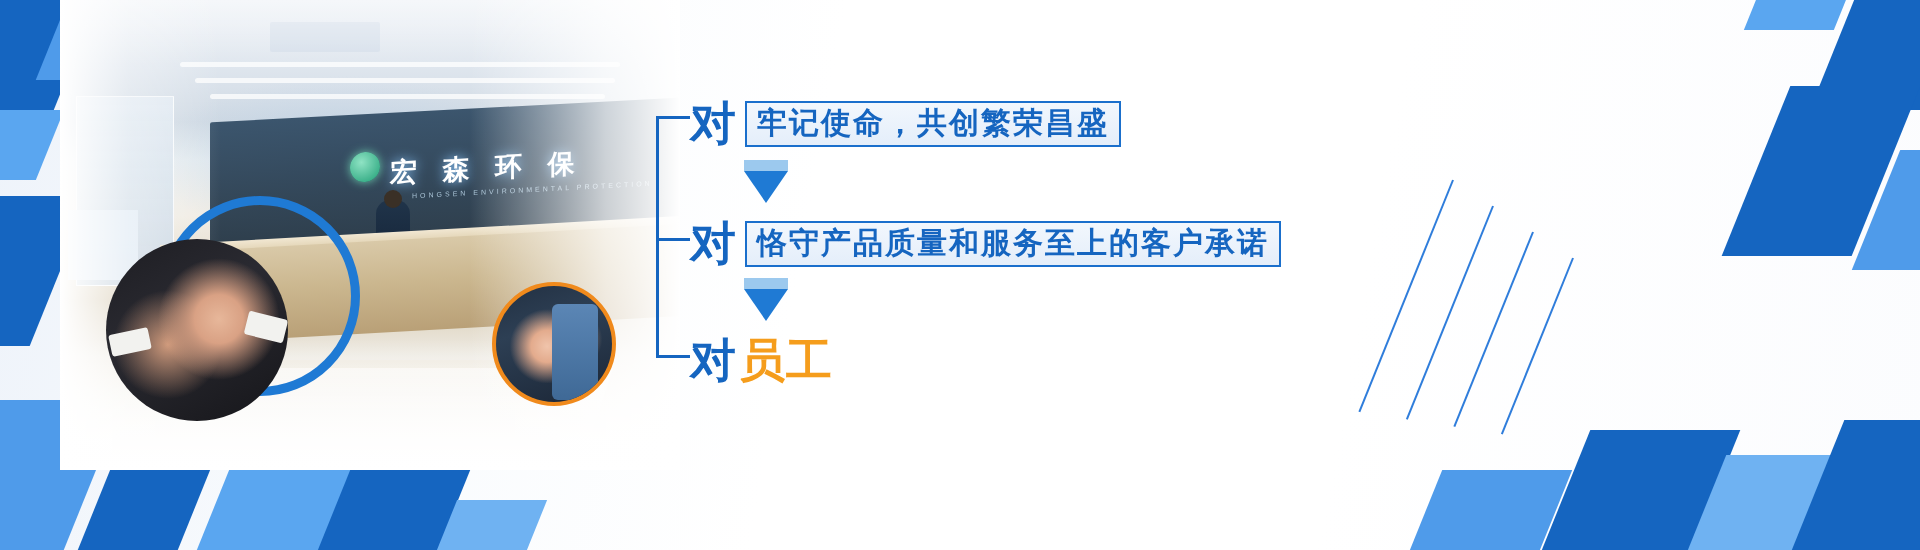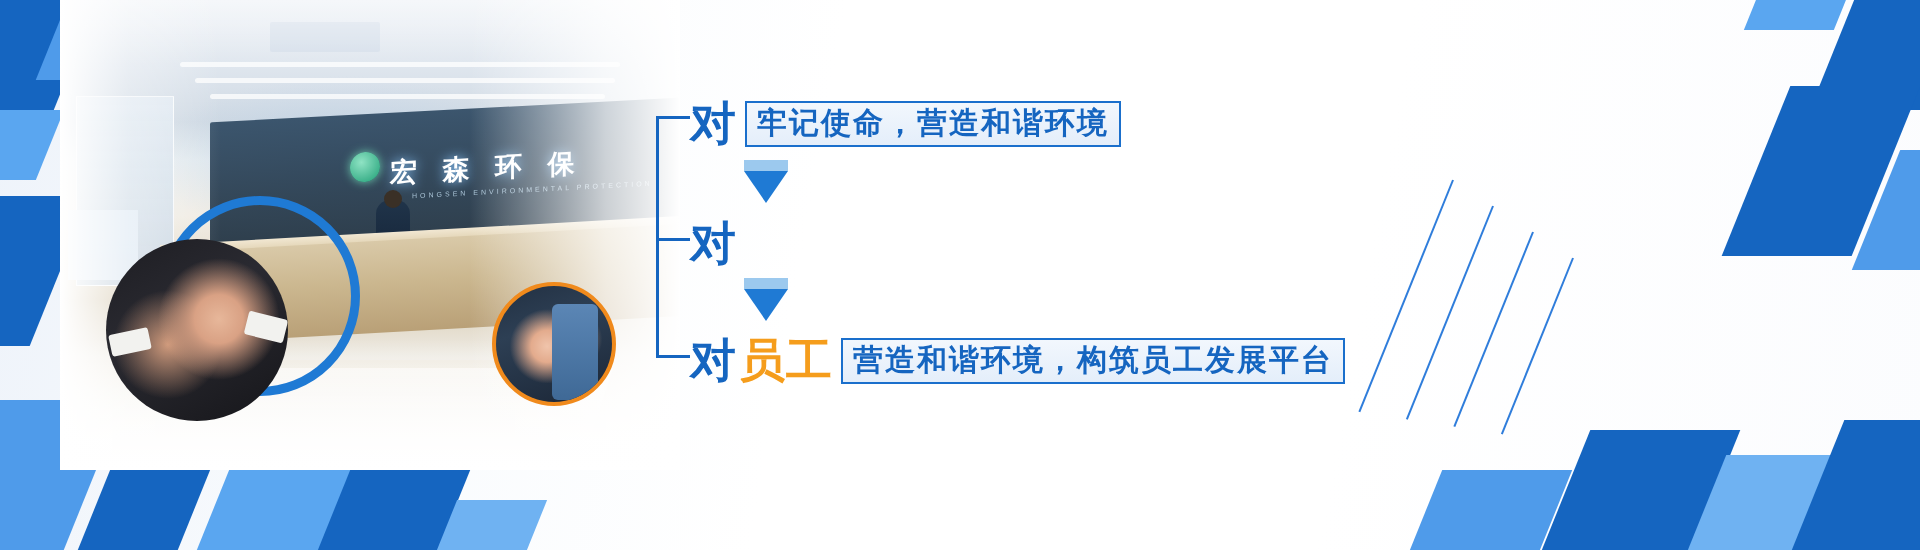--- a/index.html
+++ b/index.html
@@ -166,41 +166,41 @@
 
     <div class="bracket">
       <div class="brk-v" style="left:656px;top:116px;height:242px;"></div>
       <div class="brk-h" style="left:656px;top:116px;width:34px;"></div>
       <div class="brk-h" style="left:656px;top:238px;width:34px;"></div>
       <div class="brk-h" style="left:656px;top:355px;width:34px;"></div>
     </div>
 
     <div class="row" style="left:690px;top:93px;">
       <span class="lead">对</span>
-      <span class="phrase">牢记使命，营造和谐环境</span>
+      <span class="phrase">牢记使命，共创繁荣昌盛</span>
     </div>
 
     <div class="arrow" style="left:744px;top:160px;">
       <div class="arrow-cap"></div>
       <div class="arrow-tri"></div>
     </div>
 
     <div class="row" style="left:690px;top:213px;">
       <span class="lead">对</span>
+      <span class="phrase">恪守产品质量和服务至上的客户承诺</span>
     </div>
 
     <div class="arrow" style="left:744px;top:278px;">
       <div class="arrow-cap"></div>
       <div class="arrow-tri"></div>
     </div>
 
     <div class="row" style="left:690px;top:330px;">
       <span class="lead">对</span>
       <span class="keyword">员工</span>
-      <span class="phrase">营造和谐环境，构筑员工发展平台</span>
     </div>
   </div>
 
   <div class="dline" style="left:1452px;top:180px;height:250px;transform:rotate(22deg);"></div>
   <div class="dline" style="left:1492px;top:206px;height:230px;transform:rotate(22deg);"></div>
   <div class="dline" style="left:1532px;top:232px;height:210px;transform:rotate(22deg);"></div>
   <div class="dline" style="left:1572px;top:258px;height:190px;transform:rotate(22deg);"></div>
 
   <div class="shape para" style="left:1840px;top:-40px;width:140px;height:150px;background:#1565c0;"></div>
   <div class="shape para" style="left:1760px;top:-50px;width:90px;height:80px;background:#5aa6f0;"></div>

